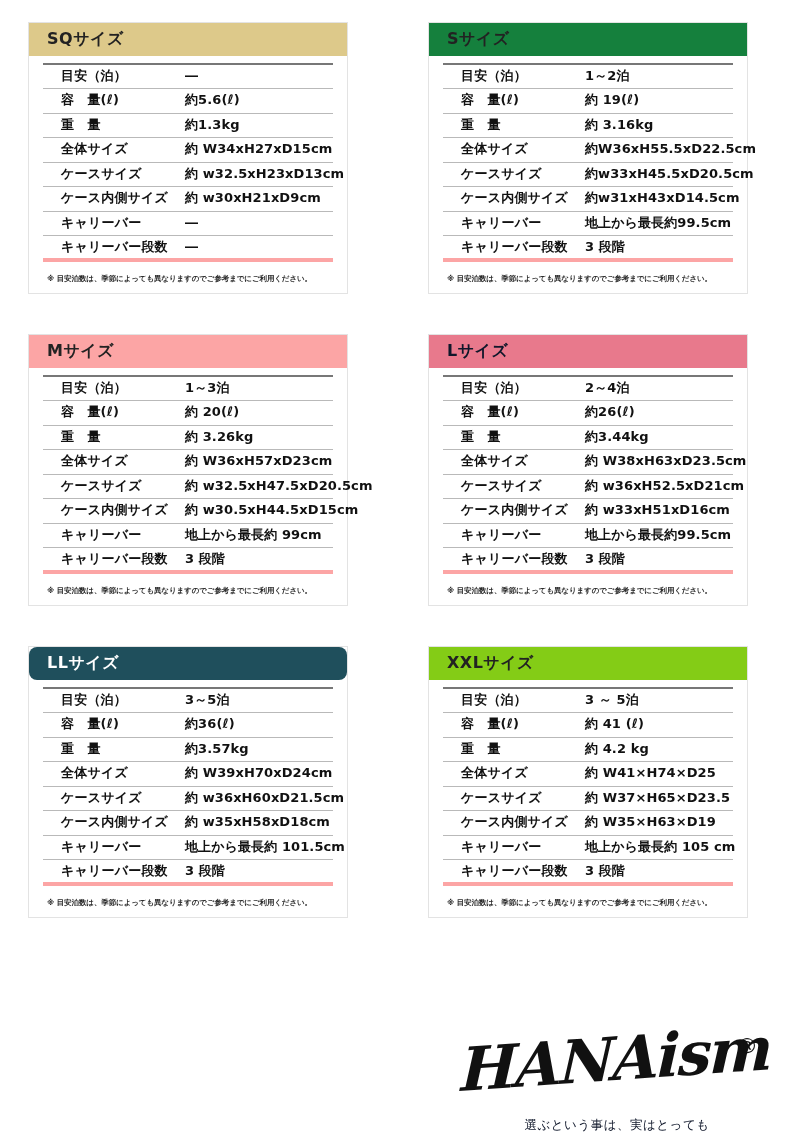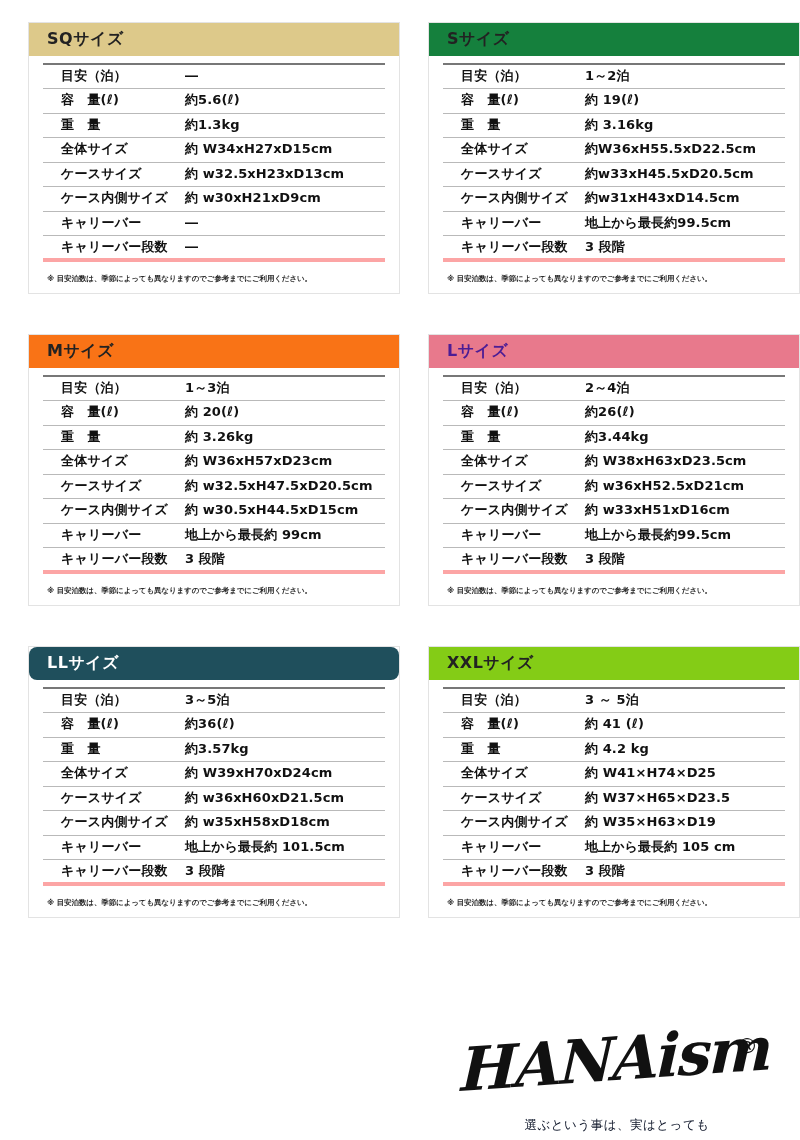--- a/index.html
+++ b/index.html
@@ -23,21 +23,21 @@
     top: 0;
     width: 800px;
     padding: 22px 28px 0 28px;
     display: grid;
     grid-template-columns: 372px 372px;
     column-gap: 28px;
     row-gap: 40px;
   }
 
   .card {
-    width: 372px;
+    width: 320px;
     border: 1px solid #e3e3e3;
     background: #ffffff;
     padding: 0;
   }
 
   .card-header {
     height: 33px;
     display: flex;
     align-items: center;
     padding-left: 18px;
@@ -219,21 +219,21 @@
             <tr>
               <td class="label">キャリーバー段数</td>
               <td class="value">3 段階</td>
             </tr>
           </tbody>
         </table>
       </div>
       <div class="footnote">※ 目安泊数は、季節によっても異なりますのでご参考までにご利用ください。</div>
     </div>
     <div class="card">
-      <div class="card-header" style="background: #f97316; color: rgb(34, 34, 34);">Mサイズ</div>
+      <div class="card-header" style="background: #fca5a5; color: rgb(34, 34, 34);">Mサイズ</div>
       <div class="table-wrap">
         <table class="spec-table">
           <tbody>
             <tr>
               <td class="label">目安（泊）</td>
               <td class="value">1～3泊</td>
             </tr>
             <tr>
               <td class="label">容　量(ℓ)</td>
               <td class="value">約 20(ℓ)</td>
@@ -261,21 +261,21 @@
             <tr>
               <td class="label">キャリーバー段数</td>
               <td class="value">3 段階</td>
             </tr>
           </tbody>
         </table>
       </div>
       <div class="footnote">※ 目安泊数は、季節によっても異なりますのでご参考までにご利用ください。</div>
     </div>
     <div class="card">
-      <div class="card-header" style="background: rgb(232, 121, 140); color: #4c1d95;">Lサイズ</div>
+      <div class="card-header" style="background: rgb(232, 121, 140); color: #0f172a;">Lサイズ</div>
       <div class="table-wrap">
         <table class="spec-table">
           <tbody>
             <tr>
               <td class="label">目安（泊）</td>
               <td class="value">2～4泊</td>
             </tr>
             <tr>
               <td class="label">容　量(ℓ)</td>
               <td class="value">約26(ℓ)</td>

